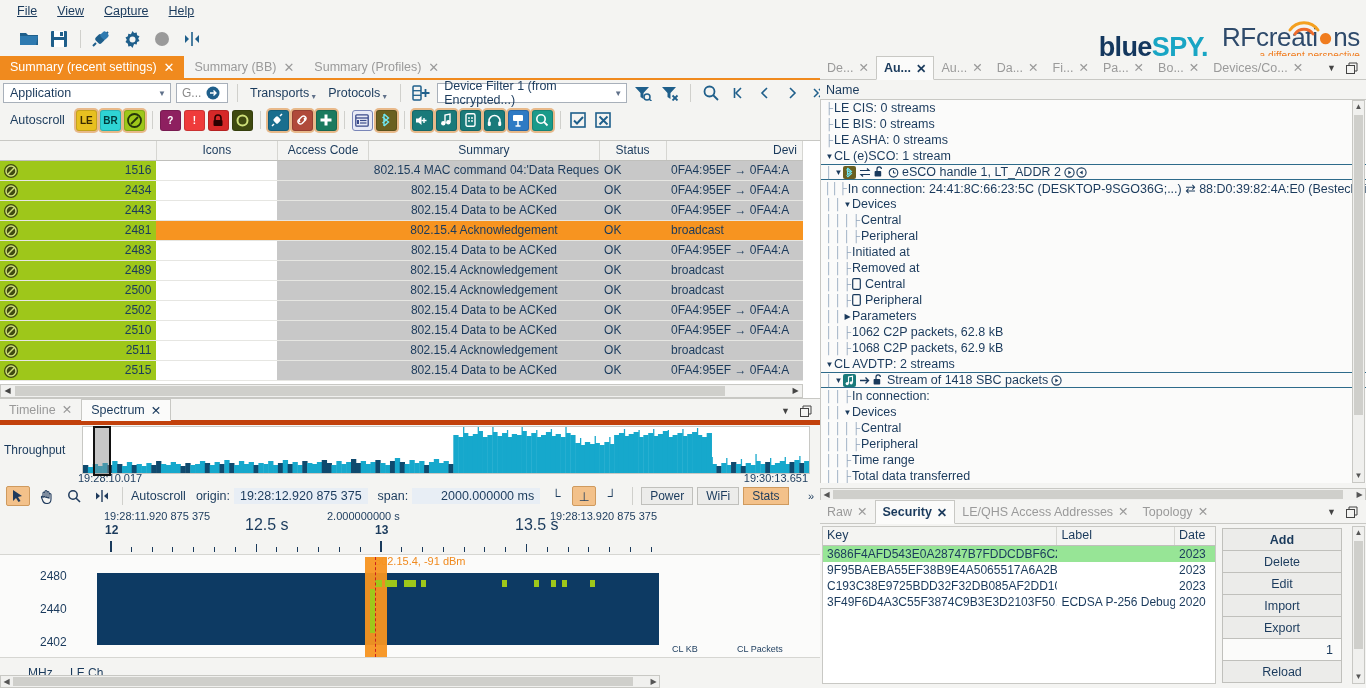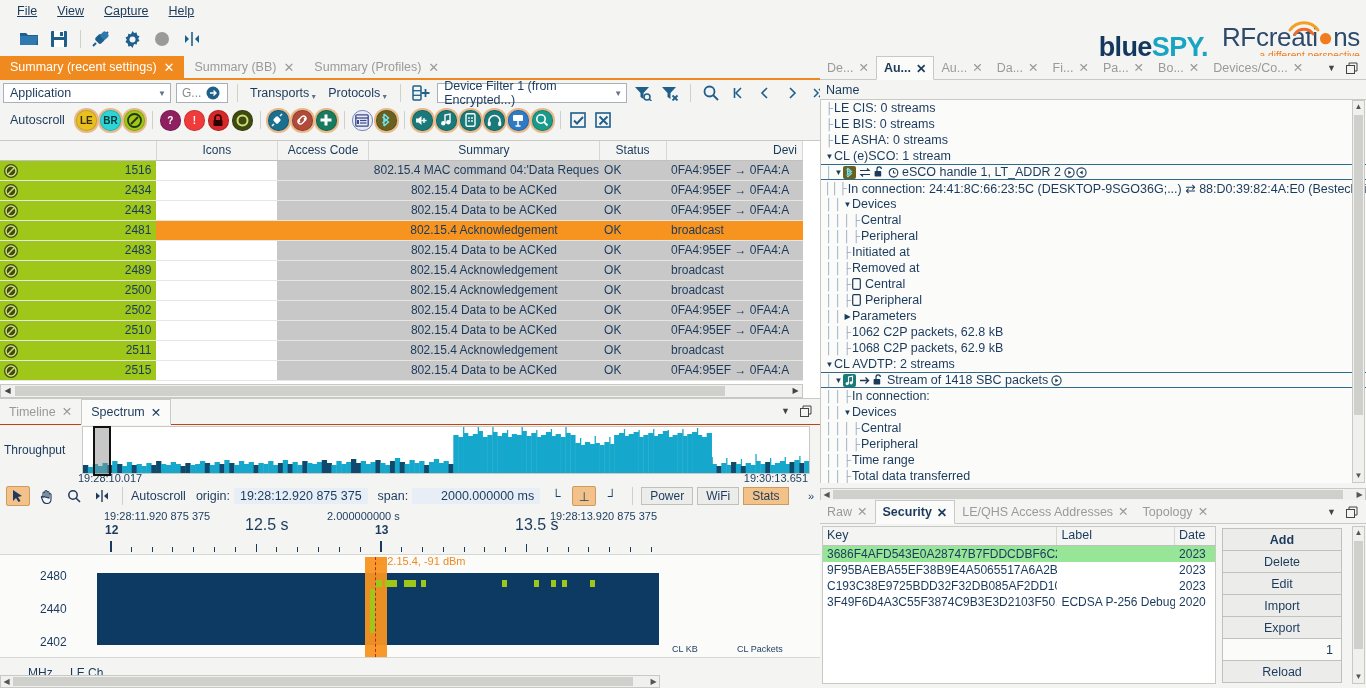--- a/index.html
+++ b/index.html
@@ -38,21 +38,21 @@
   .tabstrip { height:24px; background:#f4f4f2; display:flex; align-items:stretch;
               border-bottom:2px solid #f08a1e; position:relative; }
   .tab { display:flex; align-items:center; gap:7px; padding:0 10px; font-size:12.5px;
          color:#9a9a9a; cursor:pointer; background:transparent; }
   .tab.active { background:#f08a1e; color:#ffffff; }
   .tab .x { font-size:13px; line-height:1; }
   .tabstrip-right { position:absolute; right:4px; top:0; height:24px;
                     display:flex; align-items:center; gap:10px; padding-right:4px; }
 
   .tabstrip2 { height:26px; background:#f4f4f2; display:flex; align-items:stretch;
-               border-bottom:1px solid #c2410c; position:relative;text-align:right; }
+               border-bottom:5px solid #c2410c; position:relative;text-align:right; }
   .tab2 { display:flex; align-items:center; gap:6px; padding:0 9px; font-size:12.5px;
           color:#9a9a9a; cursor:pointer; }
   .tab2.active { color:#1a3a5c; background:#fbfbfa; border:1px solid #c8c8c4;
                  border-bottom:1px solid #fbfbfa; margin-bottom:-1px; }
 
   
   .filterbar { height:26px; display:flex; align-items:center; gap:5px;
                padding:0 3px; background:#f4f4f2; }
   .combo { height:20px; border:1px solid #a8b0ba; background:#fff; display:flex;
            align-items:center; padding:0 4px 0 6px; font-size:12.5px; color:#1a3a5c;
@@ -64,21 +64,21 @@
   .menubtn { font-size:12.5px; color:#1a3a5c; cursor:pointer; padding:1px 3px;
              display:flex; align-items:center; gap:1px; }
   .menubtn .cv { font-size:7px; color:#60718a; position:relative; top:3px; }
   .ibtn { width:22px; height:22px; display:flex; align-items:center; justify-content:center;
           cursor:pointer; }
 
   
   .badgebar { height:28px; display:flex; align-items:center; gap:3px; padding:0 6px;
               background:#f4f4f2; }
   .autoscroll-lbl { font-size:12.5px; color:#1a3a5c; margin:0 8px 0 4px; }
-  .badge { width:21px; height:21px; border-radius:10px; display:flex; align-items:center;
+  .badge { width:21px; height:21px; border-radius:3px; display:flex; align-items:center;
            justify-content:center; font-size:10px; font-weight:bold; color:#fff; cursor:pointer;
            border:1px solid rgba(0,0,0,0.15); }
   .badge.sel { box-shadow:0 0 0 2px #e8b98a; }
 
   
   .tablewrap { position:absolute; left:0; top:140px; width:820px; height:258px;
                background:#fff; border-top:1px solid #c8c8c4; }
   table.pk { border-collapse:collapse; width:803px; table-layout:fixed; }
   table.pk th { height:19px; background:#f4f4f2; border-right:1px solid #d6d6d2;
                 border-bottom:1px solid #c0c0bc; font-weight:normal; font-size:12px;

